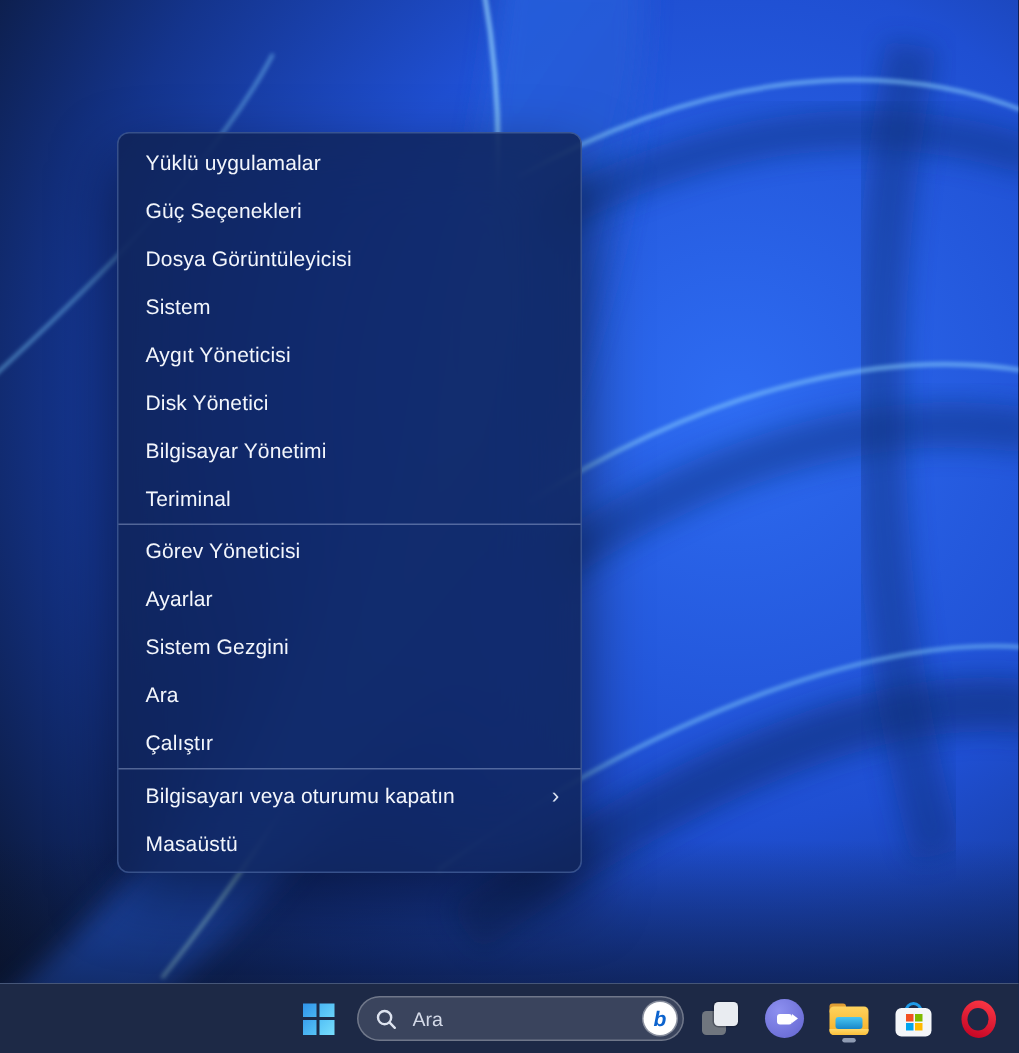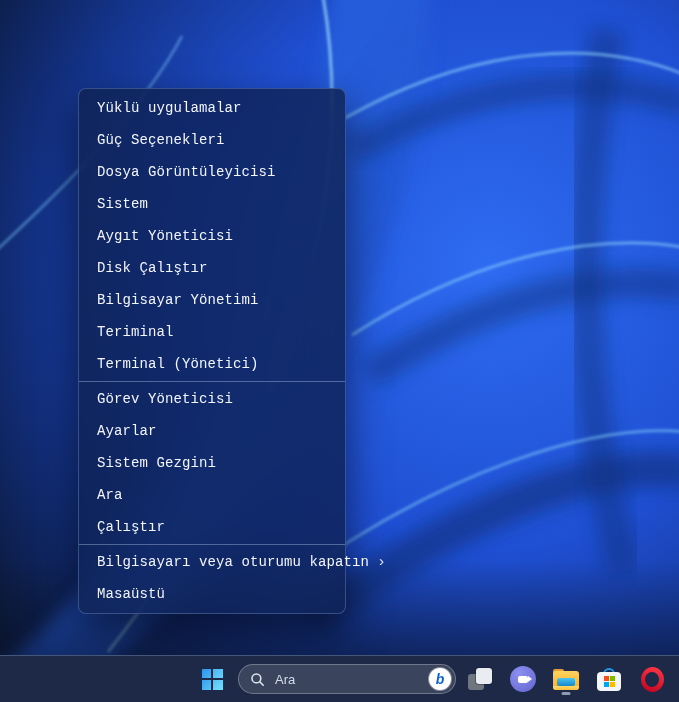--- a/index.html
+++ b/index.html
@@ -5,29 +5,28 @@
   html,body{margin:0;padding:0;}
   body{
     width:679px;height:702px;overflow:hidden;position:relative;
     font-family:"Liberation Sans","DejaVu Sans",sans-serif;
     background:#0a152f;
   }
   
   .wallpaper{position:absolute;inset:0;z-index:0;}
   
   .ctx-menu{
-    position:absolute;left:78px;top:88px;width:268px;z-index:5;
+    position:absolute;left:78px;top:88px;width:310px;z-index:5;
     box-sizing:border-box;padding:3px 0;
     background:rgba(16,34,82,0.82);
     -webkit-backdrop-filter:blur(26px) saturate(1.2);
     backdrop-filter:blur(26px) saturate(1.2);
     border:1px solid rgba(140,170,230,0.32);
     border-radius:8px;
     box-shadow:0 18px 42px rgba(0,0,10,0.55);
-    font-family:Liberation Mono, monospace;
   }
   .menu-item{
     height:32px;display:flex;align-items:center;justify-content:space-between;
     padding:0 14px 0 18px;cursor:default;
     color:#f3f6fc;font-size:14px;letter-spacing:.1px;
     white-space:nowrap;
   }
   .menu-sep{height:1px;margin:1px 0;background:rgba(205,222,255,0.35);}
   .submenu-arrow{color:#dbe3f2;font-size:15px;line-height:1;margin-left:8px;}
   
@@ -146,30 +145,27 @@
   <div class="menu-item">
       <span>Dosya Görüntüleyicisi</span>
     </div>
   <div class="menu-item">
       <span>Sistem</span>
     </div>
   <div class="menu-item">
       <span>Aygıt Yöneticisi</span>
     </div>
   <div class="menu-item">
-      <span>Disk Çalıştır</span>
+      <span>Disk Yönetici</span>
     </div>
   <div class="menu-item">
       <span>Bilgisayar Yönetimi</span>
     </div>
   <div class="menu-item">
       <span>Teriminal</span>
-    </div>
-  <div class="menu-item">
-      <span>Terminal (Yönetici)</span>
     </div>
   <div class="menu-sep"></div>
   <div class="menu-item">
       <span>Görev Yöneticisi</span>
     </div>
   <div class="menu-item">
       <span>Ayarlar</span>
     </div>
   <div class="menu-item">
       <span>Sistem Gezgini</span>

